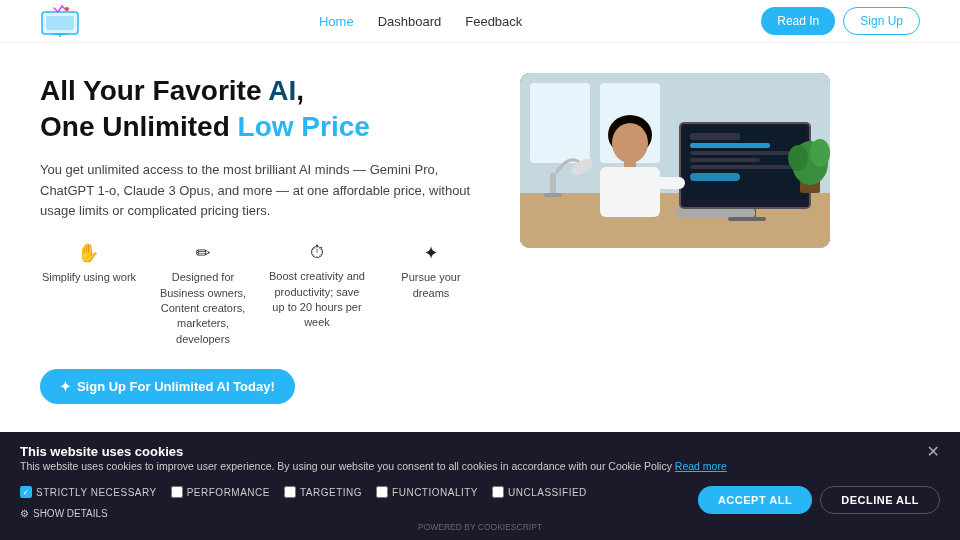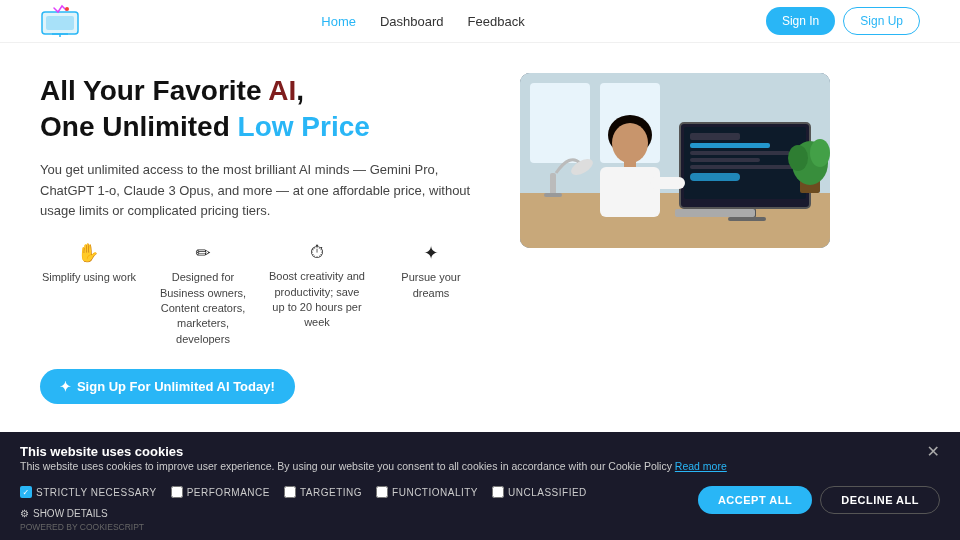--- a/index.html
+++ b/index.html
@@ -25,21 +25,21 @@
       background: transparent; color: #29b6f6; font-size: 12px; cursor: pointer; font-weight: 500;
     }
 
     
     .main-content {
       display: flex; align-items: flex-start; padding: 30px 40px 20px 40px;
       gap: 40px;
     }
     .left-col { flex: 1; max-width: 440px; }
     .headline { font-size: 28px; font-weight: 700; color: #111; line-height: 1.3; margin-bottom: 14px; }
-    .headline .ai-highlight { color: #7f1d1d; }
+    .headline .ai-highlight { color: #0c4a6e; }
     .headline .price-highlight { color: #29b6f6; }
     .subtext { font-size: 13px; color: #444; line-height: 1.6; margin-bottom: 20px; }
     .features-row { display: flex; gap: 16px; margin-bottom: 22px; }
     .feature-item { display: flex; flex-direction: column; align-items: center; text-align: center; flex: 1; }
     .feature-icon { font-size: 18px; margin-bottom: 6px; color: #222; }
     .feature-text { font-size: 11px; color: #444; line-height: 1.4; }
     .cta-btn {
       display: inline-flex; align-items: center; gap: 6px;
       background: #29b6f6; color: #fff; border: none; border-radius: 22px;
       padding: 10px 20px; font-size: 13px; font-weight: 600; cursor: pointer;
@@ -77,21 +77,21 @@
     .cookie-buttons { display: flex; gap: 8px; }
     .btn-accept-all {
       background: #29b6f6; color: #fff; border: none; border-radius: 20px;
       padding: 7px 20px; font-size: 11px; font-weight: 700; cursor: pointer; letter-spacing: 0.5px;
     }
     .btn-decline-all {
       background: transparent; color: #fff; border: 1.5px solid #555; border-radius: 20px;
       padding: 7px 20px; font-size: 11px; font-weight: 700; cursor: pointer; letter-spacing: 0.5px;
     }
     .powered-by {
-      text-align: left; font-size: 8.5px; color: #666; padding: 3px 0 0;
+      text-align: center; font-size: 8.5px; color: #666; padding: 3px 0 0;
     }
   </style>
 </head>
 <body>
 
 <nav class="navbar">
   <div class="logo-area">
     <svg class="logo-icon" viewBox="0 0 40 35" fill="none" xmlns="http://www.w3.org/2000/svg">
       <rect x="2" y="8" width="36" height="22" rx="3" fill="#e0f4fb" stroke="#29b6f6" stroke-width="1.5"></rect>
       <rect x="6" y="12" width="28" height="14" rx="2" fill="#29b6f6" opacity="0.3"></rect>
@@ -100,21 +100,21 @@
       <path d="M14 4 L18 8 L22 2 L26 6" stroke="#e040fb" stroke-width="1.5" fill="none" stroke-linecap="round"></path>
       <circle cx="27" cy="5" r="2" fill="#f44336"></circle>
     </svg>
   </div>
   <div class="nav-links">
     <a class="nav-link active">Home</a>
     <a class="nav-link">Dashboard</a>
     <a class="nav-link">Feedback</a>
   </div>
   <div class="nav-buttons">
-    <button class="btn-signin">Sign In</button>
+    <button class="btn-signin">Read In</button>
     <button class="btn-signup">Sign Up</button>
   </div>
 </nav>
 
 <div class="main-content">
   <div class="left-col">
     <h1 class="headline">
       <span>All Your Favorite </span><span class="ai-highlight">AI</span><span>,</span><br>
       <span>One Unlimited </span><span class="price-highlight">Low Price</span>
     </h1>

